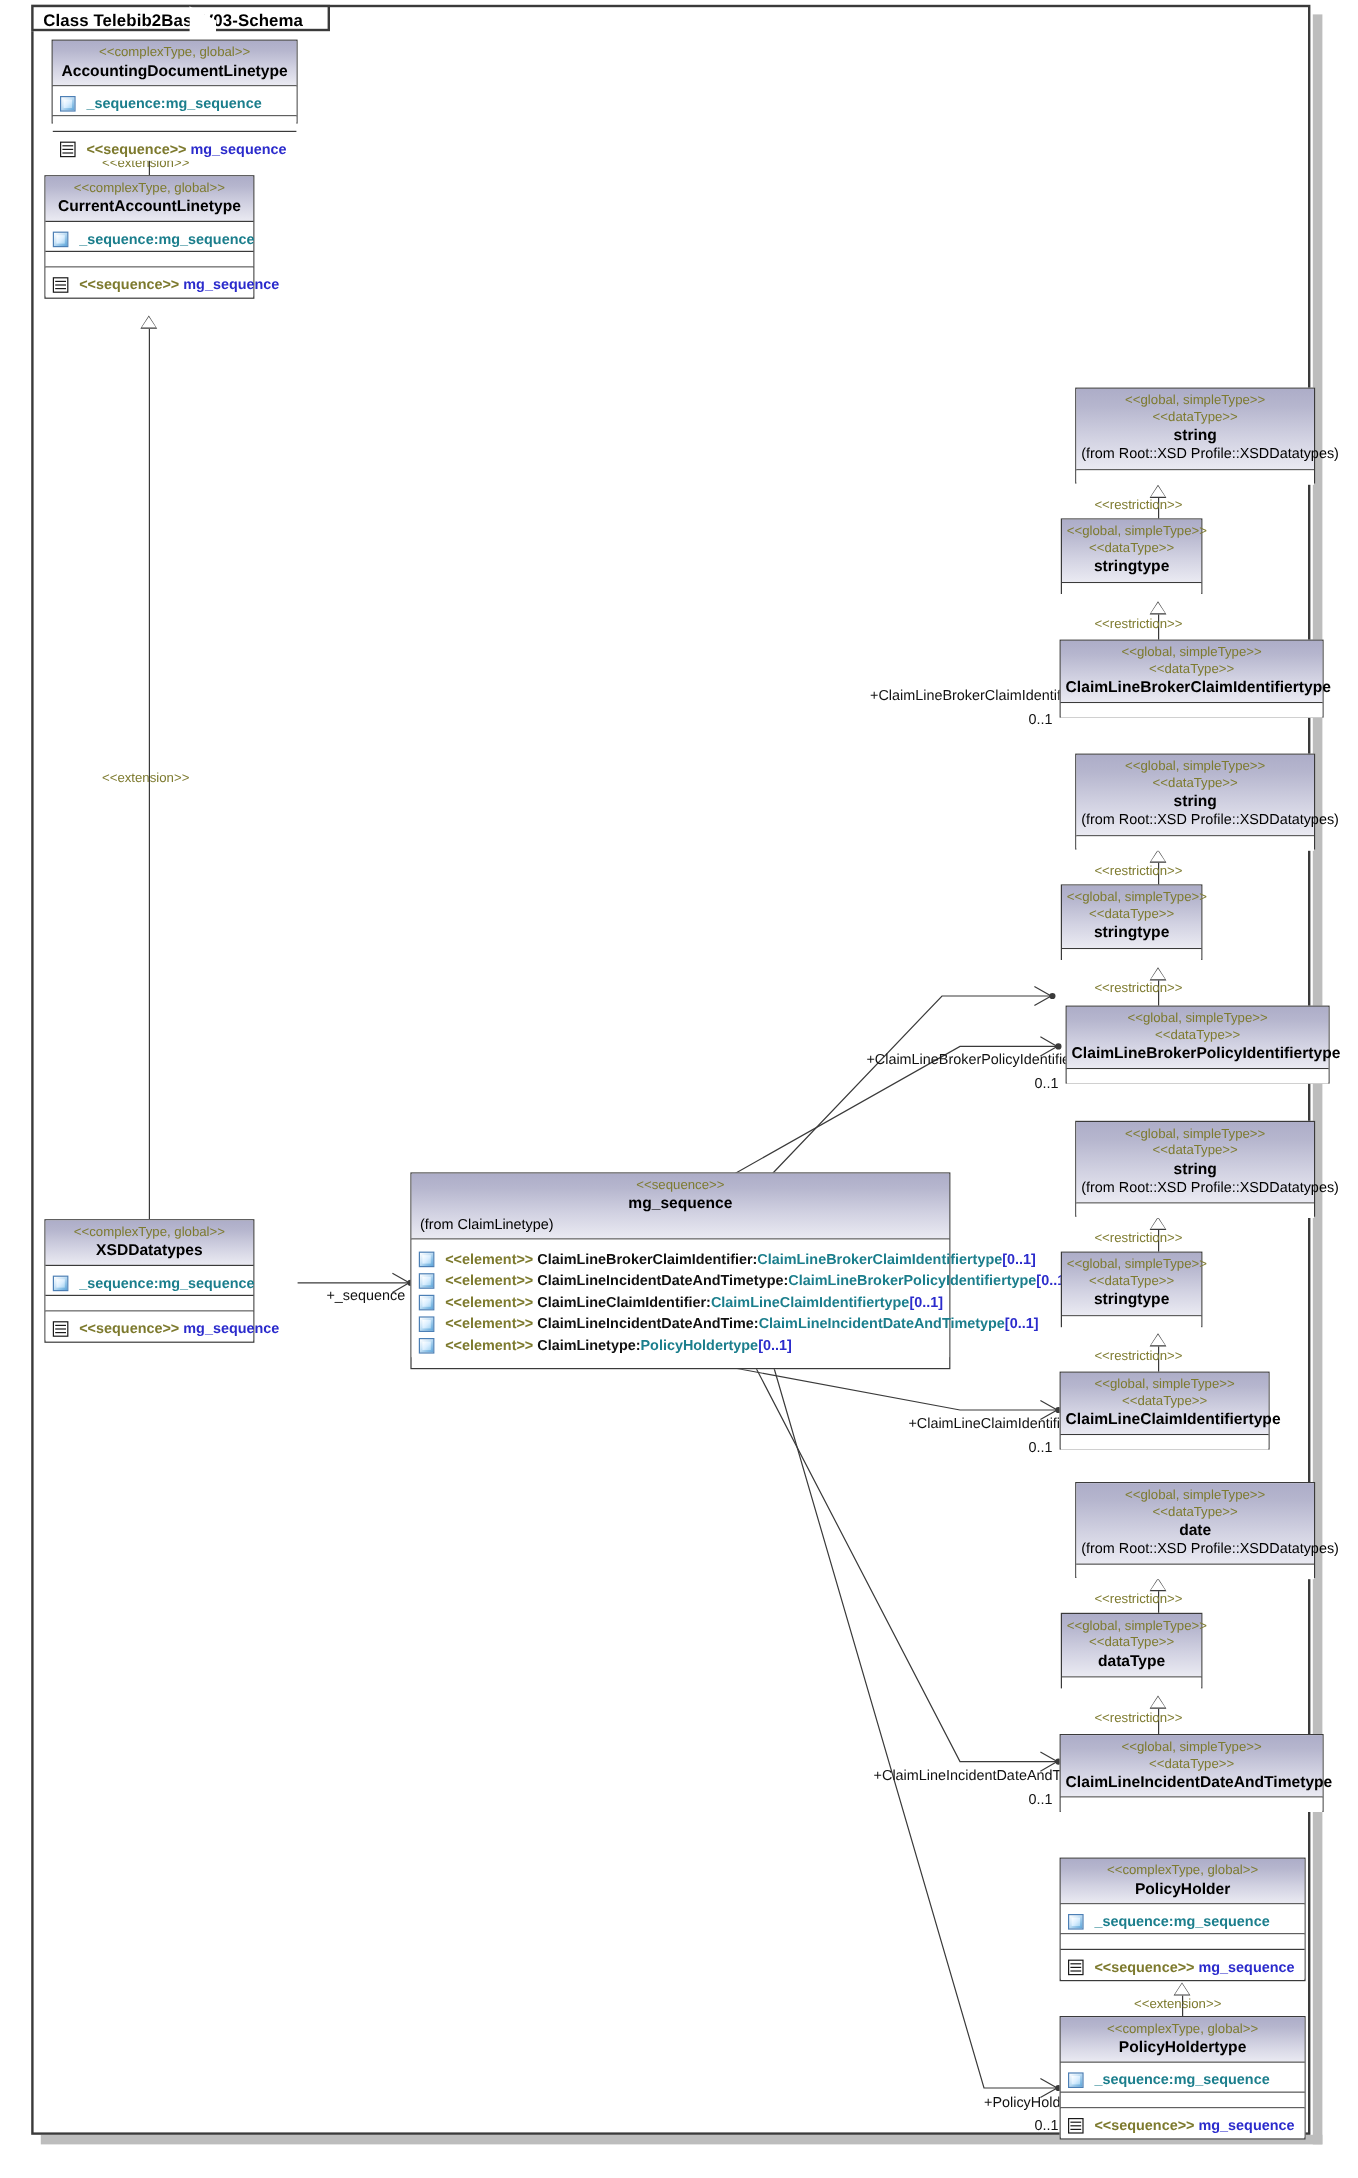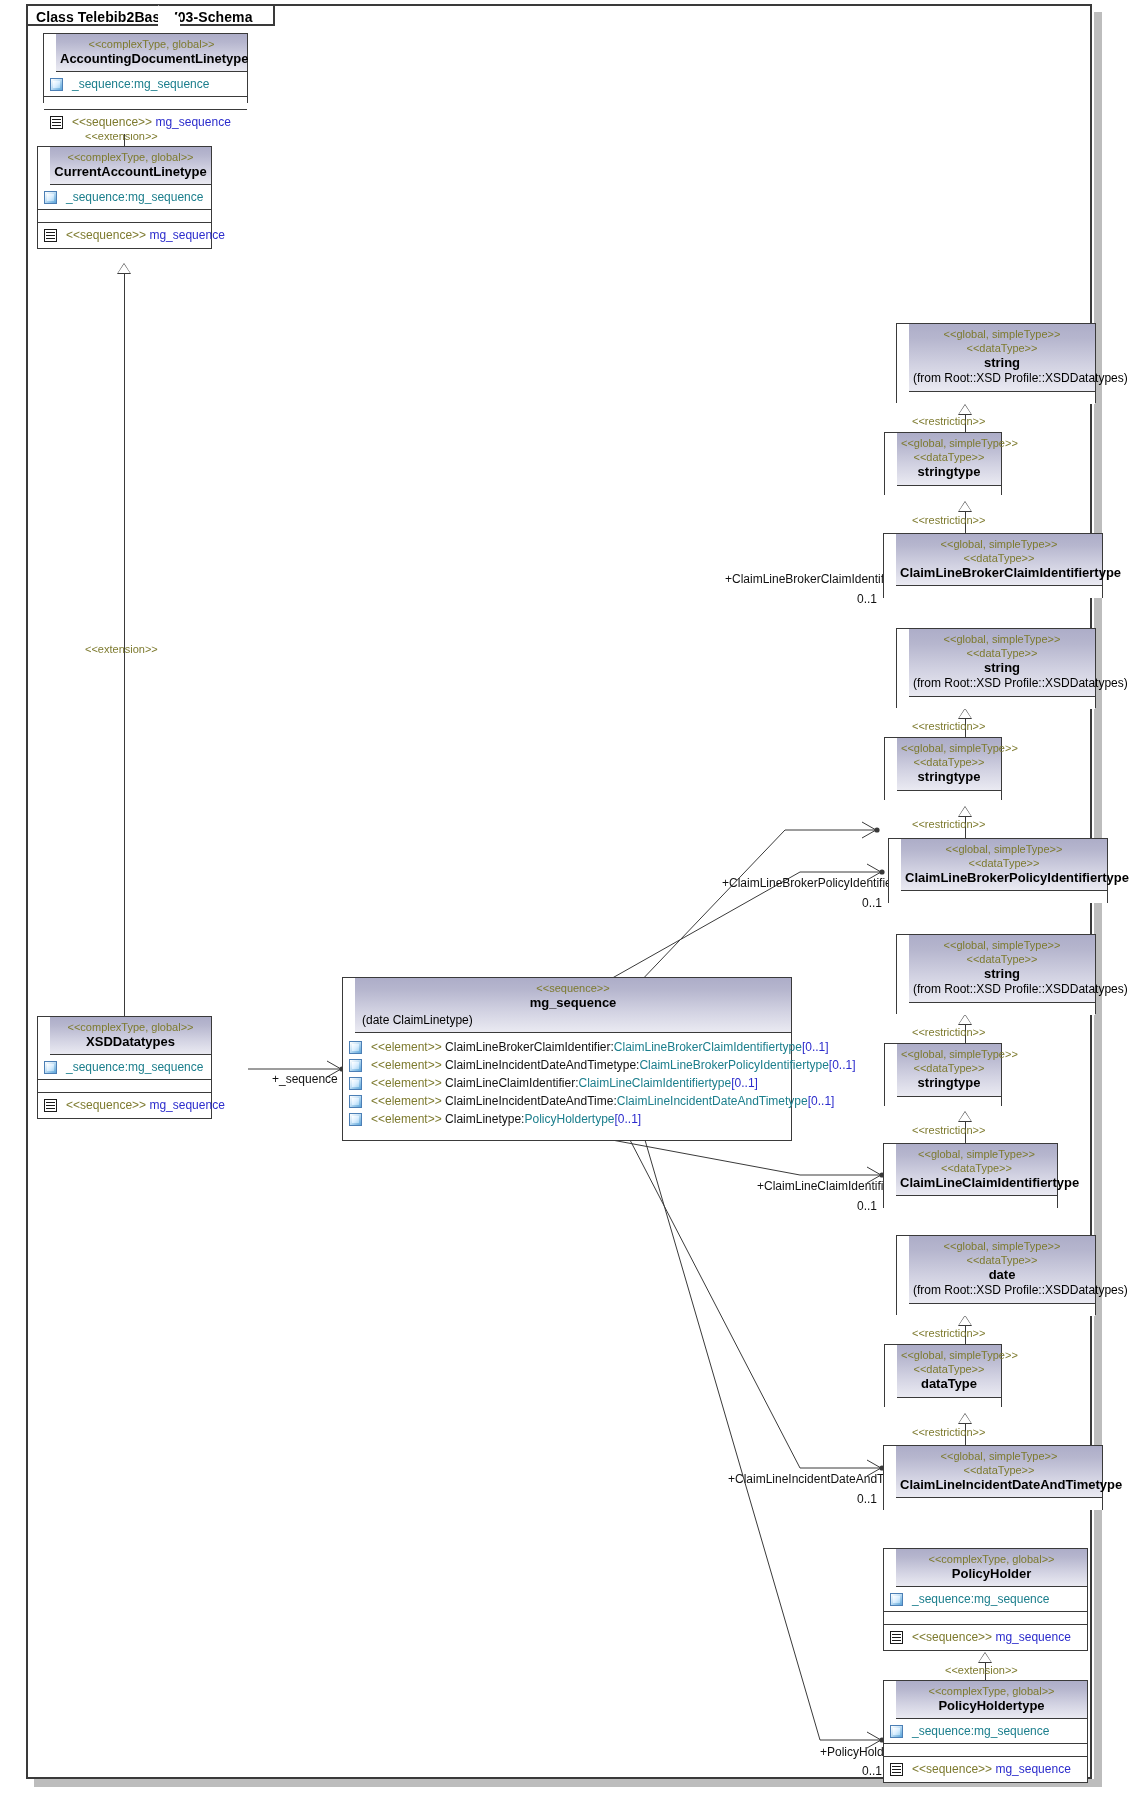--- a/index.html
+++ b/index.html
@@ -92,21 +92,20 @@
     background: #ffffff;
     box-sizing: border-box;
     z-index: 5;
   }
   .node-head {
     background: linear-gradient(to bottom, #adadc8 0%, #b6b6ce 22%, #d2d2e2 62%, #eaeaf2 100%);
     border-bottom: 1px solid #3a3a3a;
     text-align: center;
     padding: 3px 4px 4px 4px;
     box-sizing: border-box;
-    margin-left: 12px;
   }
   .stereo {
     font-size: 11px;
     color: #7d7a2e;
     line-height: 14px;
     white-space: nowrap;
   }
   .nname {
     font-size: 13px;
     font-weight: bold;
@@ -125,24 +124,25 @@
     border-top: 1px solid #3a3a3a;
   }
   .compart {
     padding: 3px 4px 3px 6px;
     box-sizing: border-box;
     background: #ffffff;
   }
   .compart.empty { height: 12px; padding: 0; }
   .row {
     display: flex;
-    align-items: center;
+    align-items: flex-end;
     height: 18px;
     white-space: nowrap;
     font-size: 12px;
+    font-weight: bold;
   }
   .row .t-olive { color: #7d7a2e; }
   .row .t-teal  { color: #1b7e8c; }
   .row .t-blue  { color: #2b2bcc; }
   .row .t-bk    { color: #111111; }
 
   
   .ico {
     width: 13px; height: 13px;
     margin-right: 9px;
@@ -362,21 +362,21 @@
       </div>
     </div>
   </div>
 
   <div class="assoc-lbl" style="left:272px; top:1072px;">+_sequence</div>
 
   <div class="node" style="left:342px; top:977px; width:450px; height:164px;">
     <div class="node-head">
       <div class="stereo">&lt;&lt;sequence&gt;&gt;</div>
       <div class="nname">mg_sequence</div>
-      <div class="nfrom" style="text-align:left; padding-left:3px; margin-top:2px;">(date ClaimLinetype)</div>
+      <div class="nfrom" style="text-align:left; padding-left:3px; margin-top:2px;">(from ClaimLinetype)</div>
     </div>
     <div class="compart" style="padding-top:5px;">
       <div class="row">
         <span class="ico ico-element"></span>
         <span class="t-olive">&lt;&lt;element&gt;&gt;</span>
         <span>&nbsp;</span>
         <span class="t-bk">ClaimLineBrokerClaimIdentifier:</span>
         <span class="t-teal">ClaimLineBrokerClaimIdentifiertype</span>
         <span class="t-blue">[0..1]</span>
       </div>

